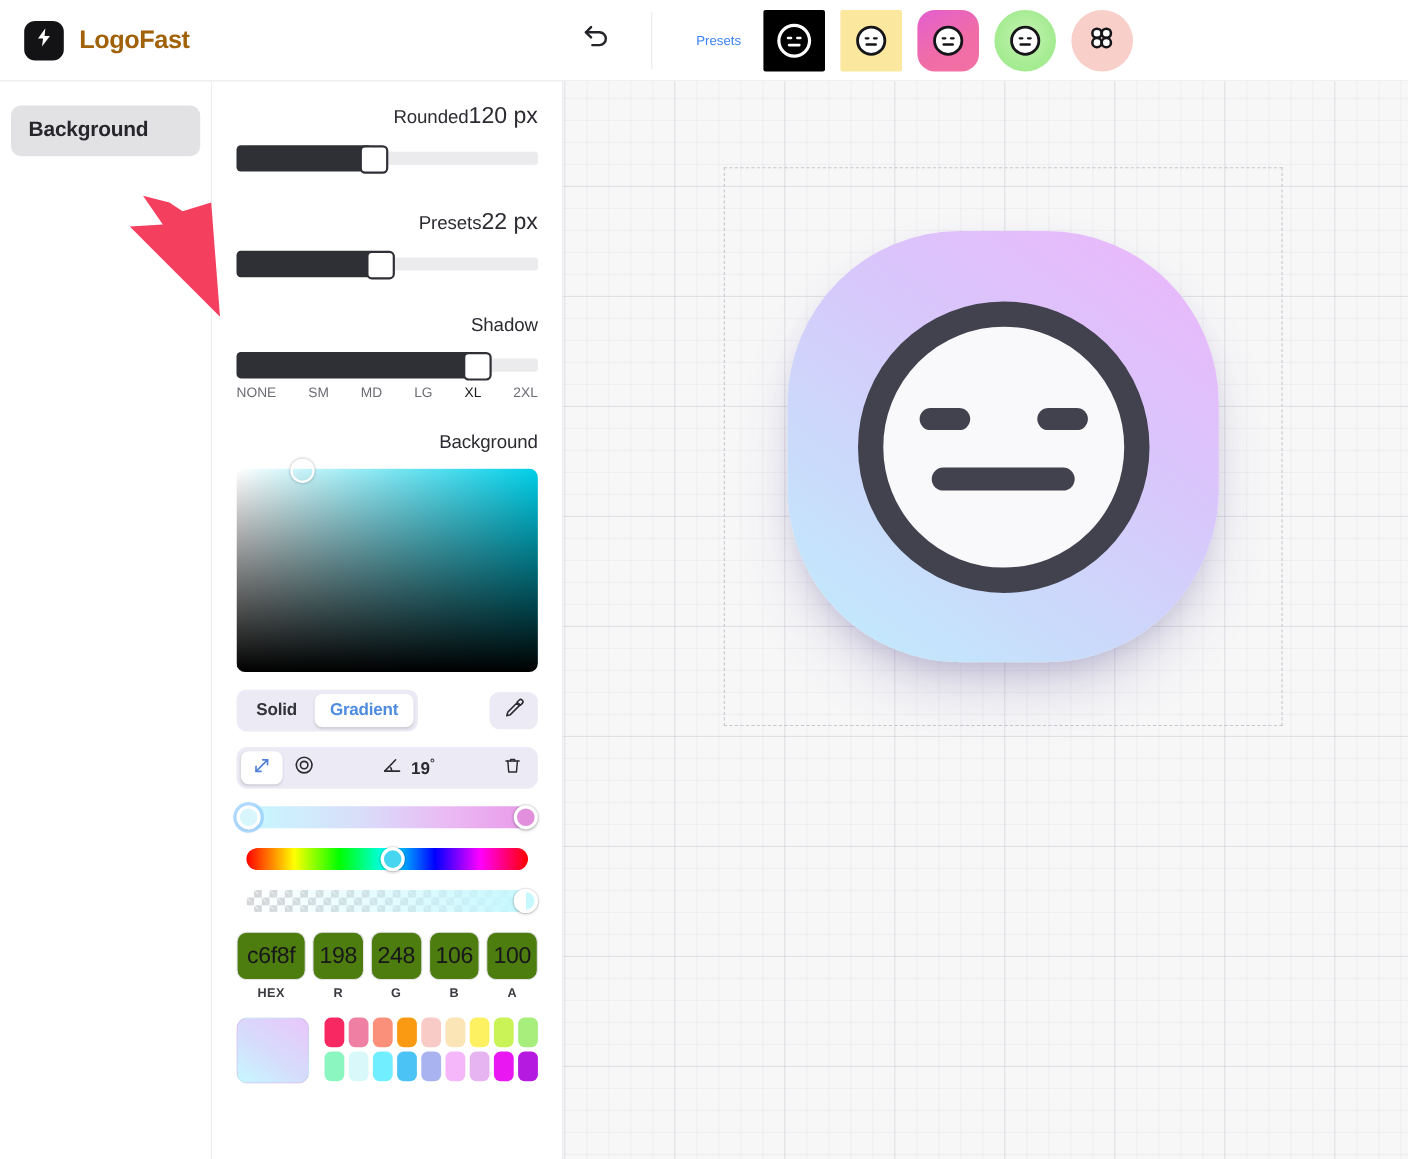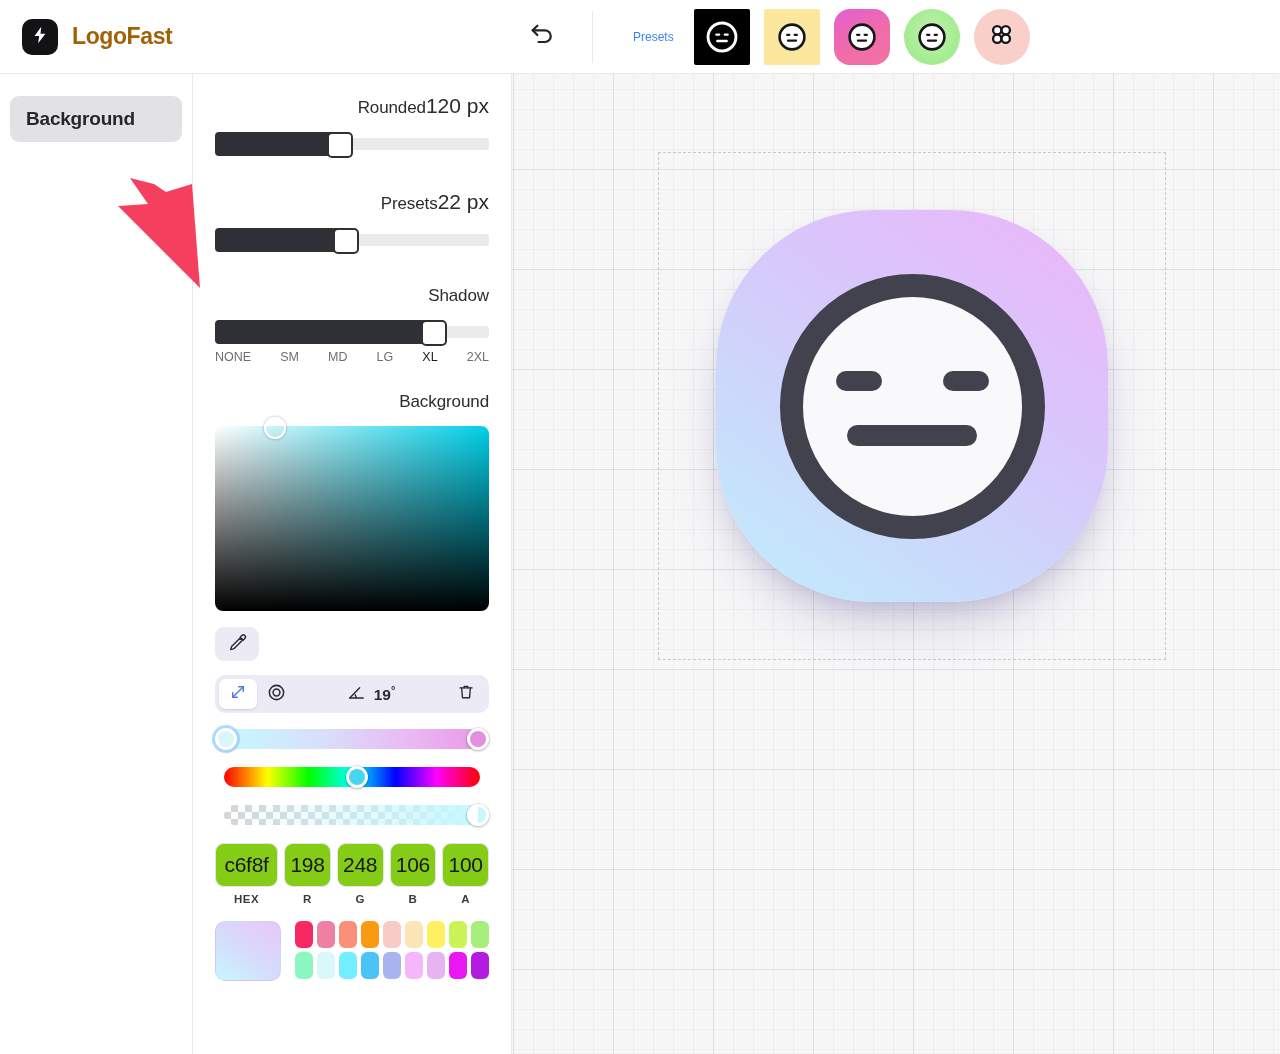--- a/index.html
+++ b/index.html
@@ -150,21 +150,21 @@
     background-size: 100% 100%, 14px 14px, 14px 14px;
     background-position: 0 0, 0 0, 7px 7px;
     background-color: #ffffff;
   }
 
   
   .fields { display: flex; gap: 6px; margin-bottom: 4px; }
   .field { flex: 1; }
   .field.hex { flex: 1.35; }
   .field-box {
-    height: 44px; border: 1px solid #e3e3e7; border-radius: 9px; background: #84cc16;
+    height: 44px; border: 1px solid #e3e3e7; border-radius: 9px; background: #4d7c0f;
     display: flex; align-items: center; justify-content: center;
     font-size: 21px; color: #17171b; overflow: hidden; white-space: nowrap;
     font-family: "Liberation Sans", sans-serif; letter-spacing: -0.3px;
   }
   .field-cap { text-align: center; font-size: 11.5px; font-weight: 700; color: #3a3a41; margin-top: 6px; letter-spacing: .4px; }
 
   
   .swrow { display: flex; gap: 14px; margin-top: 16px; }
   .preview-sw {
     width: 66px; height: 60px; border-radius: 10px;
@@ -347,20 +347,24 @@
 
         <div class="ctrl-head">
           <span class="ctrl-label">Background</span>
         </div>
 
         <div class="satval">
           <div class="satval-handle" style="left:22%; top:1%"></div>
         </div>
 
         <div class="toggle-row">
+          <div class="seg">
+            <div class="seg-btn">Solid</div>
+            <div class="seg-btn on">Gradient</div>
+          </div>
           <div class="icon-btn">
             <span>
               <svg width="19" height="19" viewBox="0 0 24 24" fill="none" stroke="#2b2b33" stroke-width="1.8" stroke-linecap="round" stroke-linejoin="round">
                 <path d="M17.5 3.2a2.6 2.6 0 0 1 3.7 3.7l-2.1 2.1-3.7-3.7z"></path>
                 <path d="M15 6.5 4.6 16.9 3.4 21l4.1-1.2L17.9 9.4z"></path>
               </svg>
             </span>
           </div>
         </div>
 

